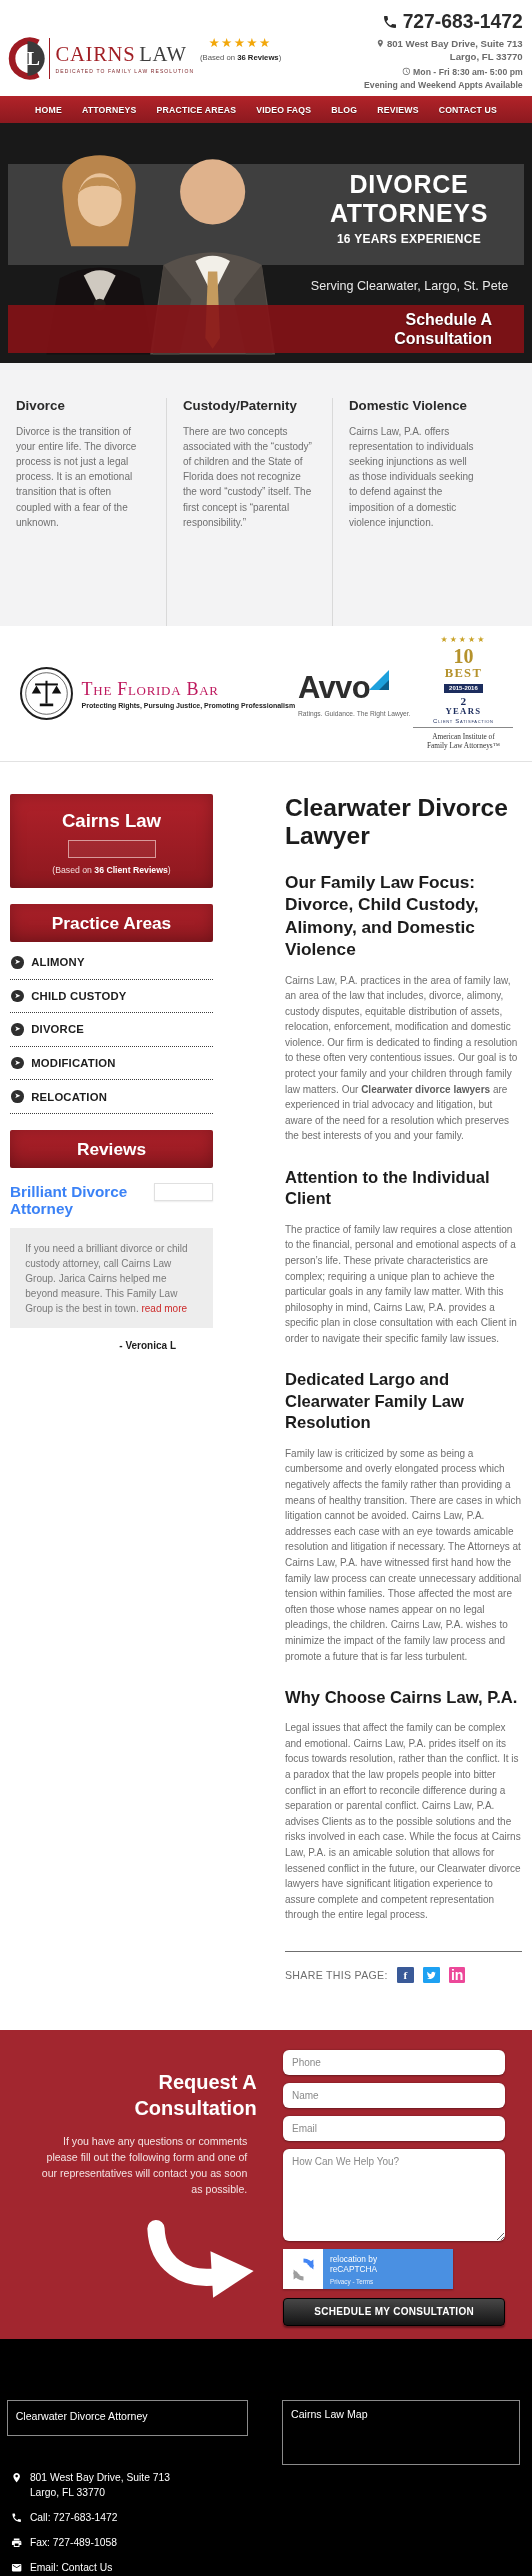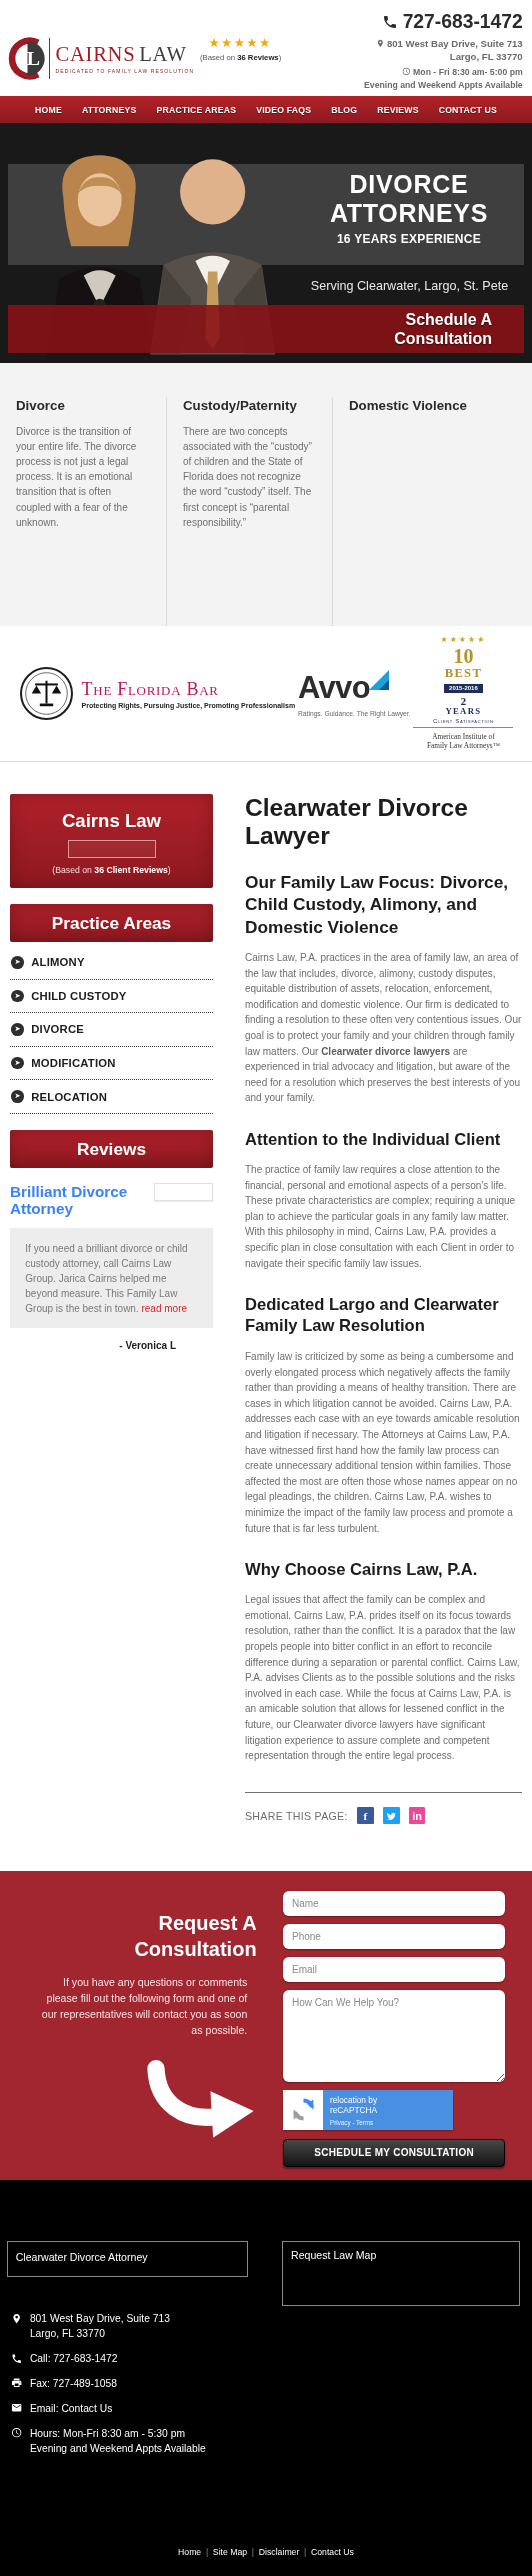--- a/index.html
+++ b/index.html
@@ -80,32 +80,32 @@
   .pa-item { display:flex; align-items:center; gap:7.3px; padding:10px 1.3px; border-bottom:1.3px dotted #3c3c3c; cursor:pointer; }
   .pa-ico { width:12.6px; height:12.6px; border-radius:50%; background:#2e2e2e; color:#fff; font-size:7.3px; line-height:12.6px; text-align:center; flex:none; }
   .pa-label { font-size:11.3px; font-weight:bold; color:#1d1d1d; letter-spacing:0.2px; }
   .rev-head-row { display:flex; justify-content:space-between; align-items:flex-start; margin-top:14.6px; }
   .rev-title { font-size:15.3px; font-weight:bold; color:#3b82f6; line-height:1.15; width:133px; }
   .rev-stars-ph { width:59px; height:18px; background:#fff; border:0.7px solid #e0e0e0; box-shadow:0 0.7px 1.3px rgba(0,0,0,.08); }
   .rev-quote { margin-top:10.6px; background:#ededed; padding:12.6px 15.3px; font-size:10px; color:#7a7a7a; line-height:1.5; }
   .rev-quote .readmore { color:#cc2a2a; cursor:pointer; }
   .rev-author { text-align:right; padding-right:37px; margin-top:12px; font-size:10px; font-weight:bold; color:#1d1d1d; }
 
-  .main { flex:1; }
+  .main { flex:1;margin-left:40px; }
   .main h1 { font-size:24.6px; color:#1c1c1c; line-height:1.15; }
   .main h2 { font-size:17.3px; color:#1c1c1c; line-height:1.3; margin-top:20px; }
   .main h3 { font-size:16.6px; color:#1c1c1c; line-height:1.3; margin-top:22.6px; }
   .main p { font-size:10px; color:#6e6e6e; line-height:1.56; margin-top:12px; }
   .main p b { color:#5e5e5e; }
   .share-row { margin-top:28px; border-top:0.7px solid #6f6f6f; padding-top:14.6px; display:flex; align-items:center; gap:9.3px; }
   .share-label { font-size:10.6px; color:#6e6e6e; letter-spacing:0.3px; }
   .share-ic { width:16.6px; height:16.6px; border-radius:1.3px; color:#fff; display:flex; align-items:center; justify-content:center; cursor:pointer; }
   .share-fb { background:#3a5a98; font-family:"Liberation Serif",serif; font-weight:bold; font-size:11.3px; }
   .share-tw { background:#1da1f2; }
-  .share-li { background:#ec4899; font-weight:bold; font-size:11px; }
+  .share-li { background:#ec4899; font-weight:bold; font-size:14px; }
 
   
   .consult { height:309px; background:#a2262f; display:flex; padding:20px 27px 0 13.3px; }
   .consult-left { width:250px; flex:none; text-align:right; color:#fff; padding:0 6.7px; }
   .consult-title { font-size:20px; font-weight:bold; line-height:1.3; margin-top:18.6px; }
   .consult-text { font-size:10.6px; color:#f4e3e3; line-height:1.5; margin-top:13.3px; padding:0 9.3px; }
   .consult-arrow { margin-top:12px; }
   .consult-form { flex:1; margin-left:20px; }
   .consult-form input, .consult-form textarea { display:block; width:100%; border:none; border-radius:6px; background:#fff; font-family:"Liberation Sans",sans-serif; font-size:10px; color:#444; padding:0 8.7px; height:25px; margin-bottom:8px; box-shadow:0 0.7px 2px rgba(0,0,0,.35); }
   .consult-form input::placeholder, .consult-form textarea::placeholder { color:#8a8a8a; }
@@ -216,20 +216,21 @@
     <div class="col">
       <h4>Divorce</h4>
       <p>Divorce is the transition of your entire life. The divorce process is not just a legal process. It is an emotional transition that is often coupled with a fear of the unknown.</p>
     </div>
     <div class="col">
       <h4>Custody/Paternity</h4>
       <p>There are two concepts associated with the “custody” of children and the State of Florida does not recognize the word “custody” itself. The first concept is “parental responsibility.”</p>
     </div>
     <div class="col">
       <h4>Domestic Violence</h4>
+      <p>Cairns Law, P.A. offers representation to individuals seeking injunctions as well as those individuals seeking to defend against the imposition of a domestic violence injunction.</p>
     </div>
   </section>
 
   <section class="logos">
     <div class="flbar">
       <svg width="55" height="55" viewBox="0 0 82 82">
         <circle cx="41" cy="41" r="38" fill="#fff" stroke="#1f1f1f" stroke-width="3"></circle>
         <circle cx="41" cy="41" r="31" fill="none" stroke="#1f1f1f" stroke-width="1"></circle>
         <rect x="39.5" y="22" width="3" height="34" fill="#111"></rect>
         <rect x="24" y="26" width="34" height="3" fill="#111"></rect>
@@ -334,22 +335,22 @@
         <div>Request A</div>
         <div>Consultation</div>
       </div>
       <div class="consult-text">If you have any questions or comments please fill out the following form and one of our representatives will contact you as soon as possible.</div>
       <svg class="consult-arrow" width="113" height="93" viewBox="0 0 170 140">
         <path d="M18 28 C 20 80, 60 108, 112 100" fill="none" stroke="#fff" stroke-width="26" stroke-linecap="round"></path>
         <polygon points="100,62 165,92 104,132" fill="#fff"></polygon>
       </svg>
     </div>
     <div class="consult-form">
+      <input type="text" placeholder="Phone" style="">
       <input type="text" placeholder="Name" style="">
-      <input type="text" placeholder="Phone" style="">
       <input type="text" placeholder="Email" style="">
       <textarea placeholder="How Can We Help You?" style=""></textarea>
       <div class="recaptcha">
         <div class="rc-icon">
           <svg width="27" height="27" viewBox="0 0 60 60">
             <path d="M30 10 a20 20 0 0 1 19 14" fill="none" stroke="#4285f4" stroke-width="9"></path>
             <polygon points="52,8 52,30 38,18" fill="#4285f4"></polygon>
             <path d="M30 50 a20 20 0 0 1 -19 -14" fill="none" stroke="#9e9e9e" stroke-width="9"></path>
             <polygon points="8,52 8,30 22,42" fill="#9e9e9e"></polygon>
           </svg>
@@ -359,21 +360,21 @@
           <div class="rc-line">reCAPTCHA</div>
           <div class="rc-links">Privacy - Terms</div>
         </div>
       </div>
       <button class="submit-btn">SCHEDULE MY CONSULTATION</button>
     </div>
   </section>
 
   <footer class="footer">
     <div class="f-box f-video">Clearwater Divorce Attorney</div>
-    <div class="f-box f-map">Request Law Map</div>
+    <div class="f-box f-map">Cairns Law Map</div>
     <div class="f-contact">
       <div class="f-row">
         <svg viewBox="0 0 24 24">
             <path d="M12 2C8.13 2 5 5.13 5 9c0 5.25 7 13 7 13s7-7.75 7-13c0-3.87-3.13-7-7-7zm0 9.5A2.5 2.5 0 1 1 12 6a2.5 2.5 0 0 1 0 5.5z"></path>
           </svg>
         <div><span>801 West Bay Drive, Suite 713</span><br><span>Largo, FL 33770</span></div>
       </div>
       <div class="f-row">
         <svg viewBox="0 0 24 24">
             <path d="M6.62 10.79c1.44 2.83 3.76 5.14 6.59 6.59l2.2-2.2c.27-.27.67-.36 1.02-.24 1.12.37 2.33.57 3.57.57.55 0 1 .45 1 1V20c0 .55-.45 1-1 1-9.39 0-17-7.61-17-17 0-.55.45-1 1-1h3.5c.55 0 1 .45 1 1 0 1.25.2 2.45.57 3.57.11.35.03.74-.25 1.02l-2.2 2.2z"></path>

